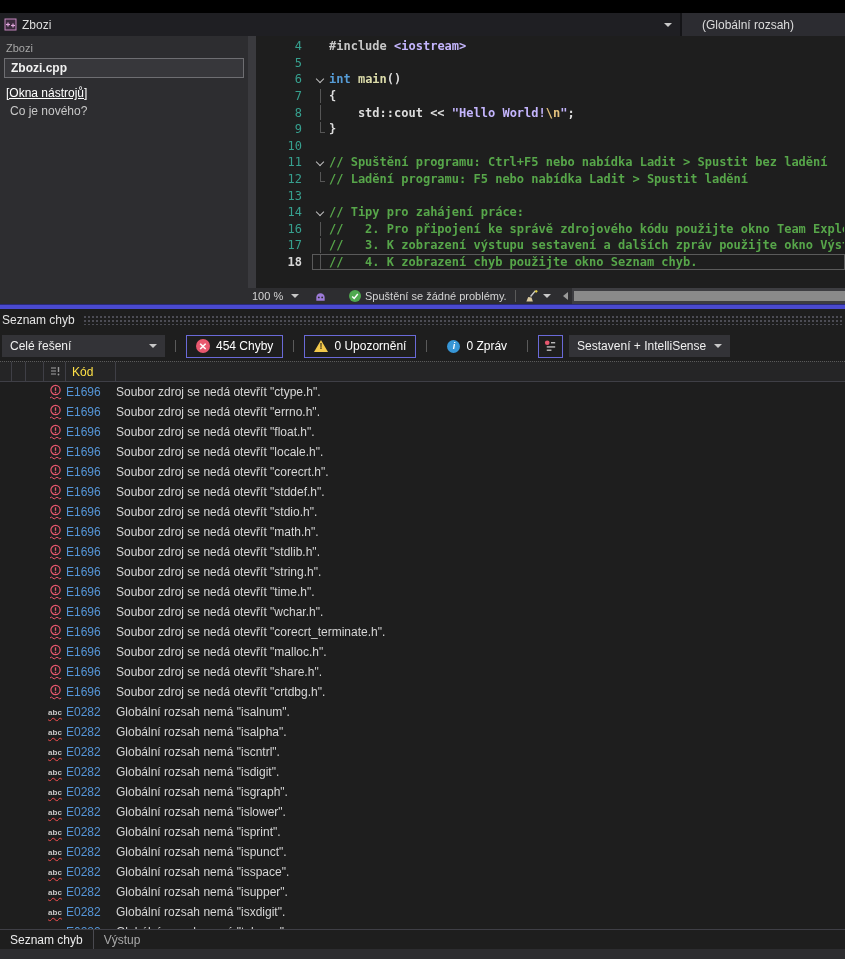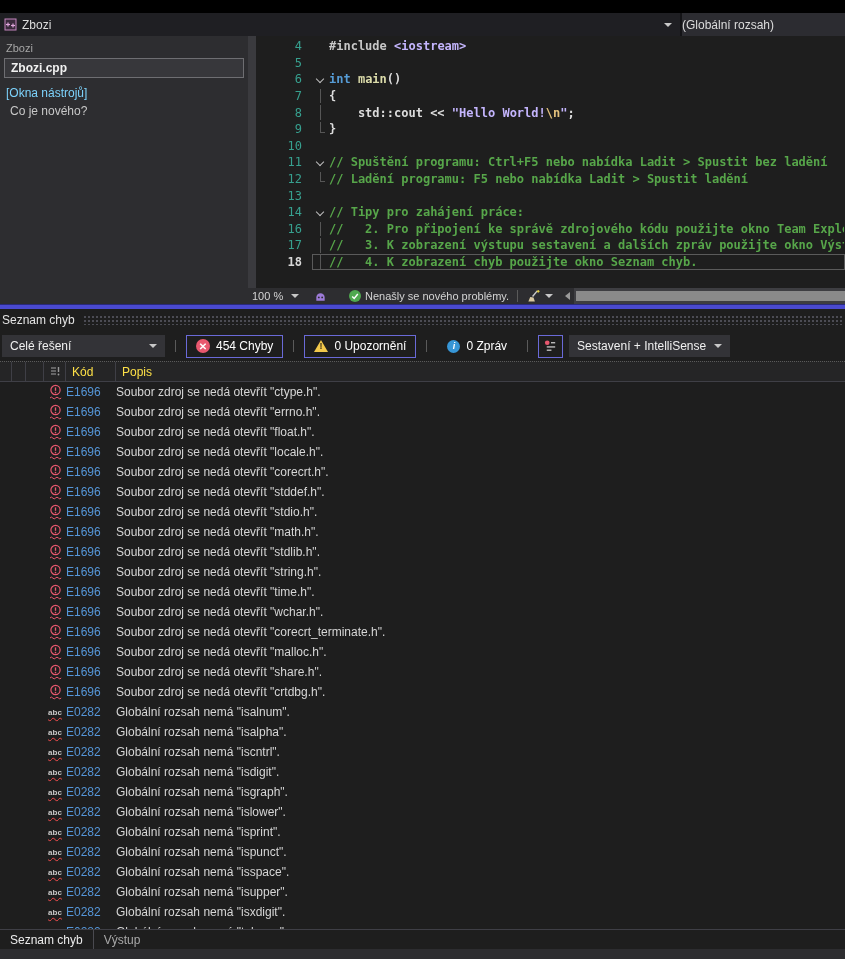--- a/index.html
+++ b/index.html
@@ -11,30 +11,30 @@
   }
   
   .titlebar-strip { height:13px; background:#000; flex:none; }
 
   
   .top-row { height:23px; flex:none; display:flex; }
   .left-header { width:248px; flex:none; background:#2d2d30; display:flex; align-items:center; padding:0 6px; gap:6px; }
   .left-header .t { color:#c0c0c0; font-size:12px; }
   .nav-bar { flex:1; display:flex; background:#1a1a1d; }
   .nav-seg-symbol { flex:1; background:#1f1f23; display:flex; align-items:center; gap:5px; padding:0 8px 0 4px; border-right:2px solid #141417; }
-  .nav-seg-scope { width:163px; flex:none; background:#2c2c31; display:flex; align-items:center; padding:0 0; }
+  .nav-seg-scope { width:163px; flex:none; background:#2c2c31; display:flex; align-items:center; padding:0 20px; }
   .caret { width:0; height:0; border-left:4px solid transparent; border-right:4px solid transparent; border-top:4px solid #c8c8c8; display:inline-block; }
   .spacer { flex:1; }
 
   
   .main-row { height:268px; flex:none; display:flex; }
   .left-panel { width:248px; flex:none; background:#2d2d30; padding:4px 4px; }
   .lp-group { color:#a6a6a6; font-size:11px; margin:2px 0 4px 2px; }
   .lp-selected { border:1px solid #6e6e72; background:#37373b; color:#f0f0f0; font-weight:bold; padding:2px 6px; height:20px; display:flex; align-items:center; margin-bottom:8px; }
-  .lp-section { color:#7dd3fc; margin:2px 0 4px 2px; }
+  .lp-section { color:#ffffff; margin:2px 0 4px 2px;text-decoration:underline; }
   .lp-link { color:#c8c8c8; margin-left:6px; }
 
   .editor-col { flex:1; display:flex; flex-direction:column; min-width:0; }
   .editor-wrap { flex:1; display:flex; min-height:0; }
   .gutter-strip { width:8px; flex:none; background:#3a3a3e; }
   .code-area { flex:1; background:#1e1e1e; overflow:hidden; padding-top:2px; min-width:0;
     font-family:"DejaVu Sans Mono","Liberation Mono",monospace; font-size:12px; font-weight:bold; }
   .cl { display:flex; height:16.6px; align-items:center; }
   .ln { width:56px; flex:none; text-align:right; padding-right:10px; color:#37a08f; font-weight:normal; }
   .cl.current .ln { color:#d8d8d8; font-weight:bold; }
@@ -258,21 +258,21 @@
             <circle cx="5.2" cy="8" r="1" fill="#2d2d30"></circle>
               <circle cx="8.8" cy="8" r="1" fill="#2d2d30"></circle>
           </svg>
         </span>
         <span style="width:14px"></span>
         <span class="green-circle">
           <svg width="8" height="8" viewBox="0 0 10 10">
               <path d="M1.5 5.5 4 8 8.5 2.5" fill="none" stroke="#fff" stroke-width="1.8"></path>
             </svg>
         </span>
-        <span>Nenašly se nového problémy.</span>
+        <span>Spuštění se žádné problémy.</span>
         <span class="vdiv"></span>
         <span>
           <svg width="15" height="14" viewBox="0 0 16 15">
             <line x1="12" y1="2" x2="7" y2="8" stroke="#c9c9c9" stroke-width="1.5"></line>
             <path d="M4.5 8.5 8 9l1.5 4.5h-7z" fill="#d9c9a0"></path>
             <g stroke="#e6d24a" stroke-width="1.2">
               <line x1="13" y1="1" x2="13" y2="4"></line>
                 <line x1="11.5" y1="2.5" x2="14.5" y2="2.5"></line>
             </g>
           </svg>
@@ -343,21 +343,20 @@
           <g stroke="#9a9a9a" stroke-width="1.1">
             <line x1="1" y1="2" x2="6" y2="2"></line>
               <line x1="1" y1="5" x2="6" y2="5"></line>
               <line x1="1" y1="8" x2="6" y2="8"></line>
           </g>
           <line x1="8.5" y1="1" x2="8.5" y2="6" stroke="#9a9a9a" stroke-width="1.4"></line>
           <circle cx="8.5" cy="8.5" r="0.9" fill="#9a9a9a"></circle>
         </svg>
       </div>
       <div class="gh-cell gh-code">Kód</div>
-      <div class="gh-cell gh-desc">Popis</div>
     </div>
 
     <div class="rows" id="rows">
         <div class="row">
           <span class="sp"></span>
           <span class="ic">
             <svg width="13" height="16" viewBox="0 0 13 16">
               <circle cx="6.5" cy="6" r="4.6" fill="none" stroke="#e9586f" stroke-width="1.2"></circle>
               <line x1="6.5" y1="3.4" x2="6.5" y2="6.8" stroke="#e9586f" stroke-width="1.3"></line>
               <circle cx="6.5" cy="8.6" r="0.8" fill="#e9586f"></circle>

